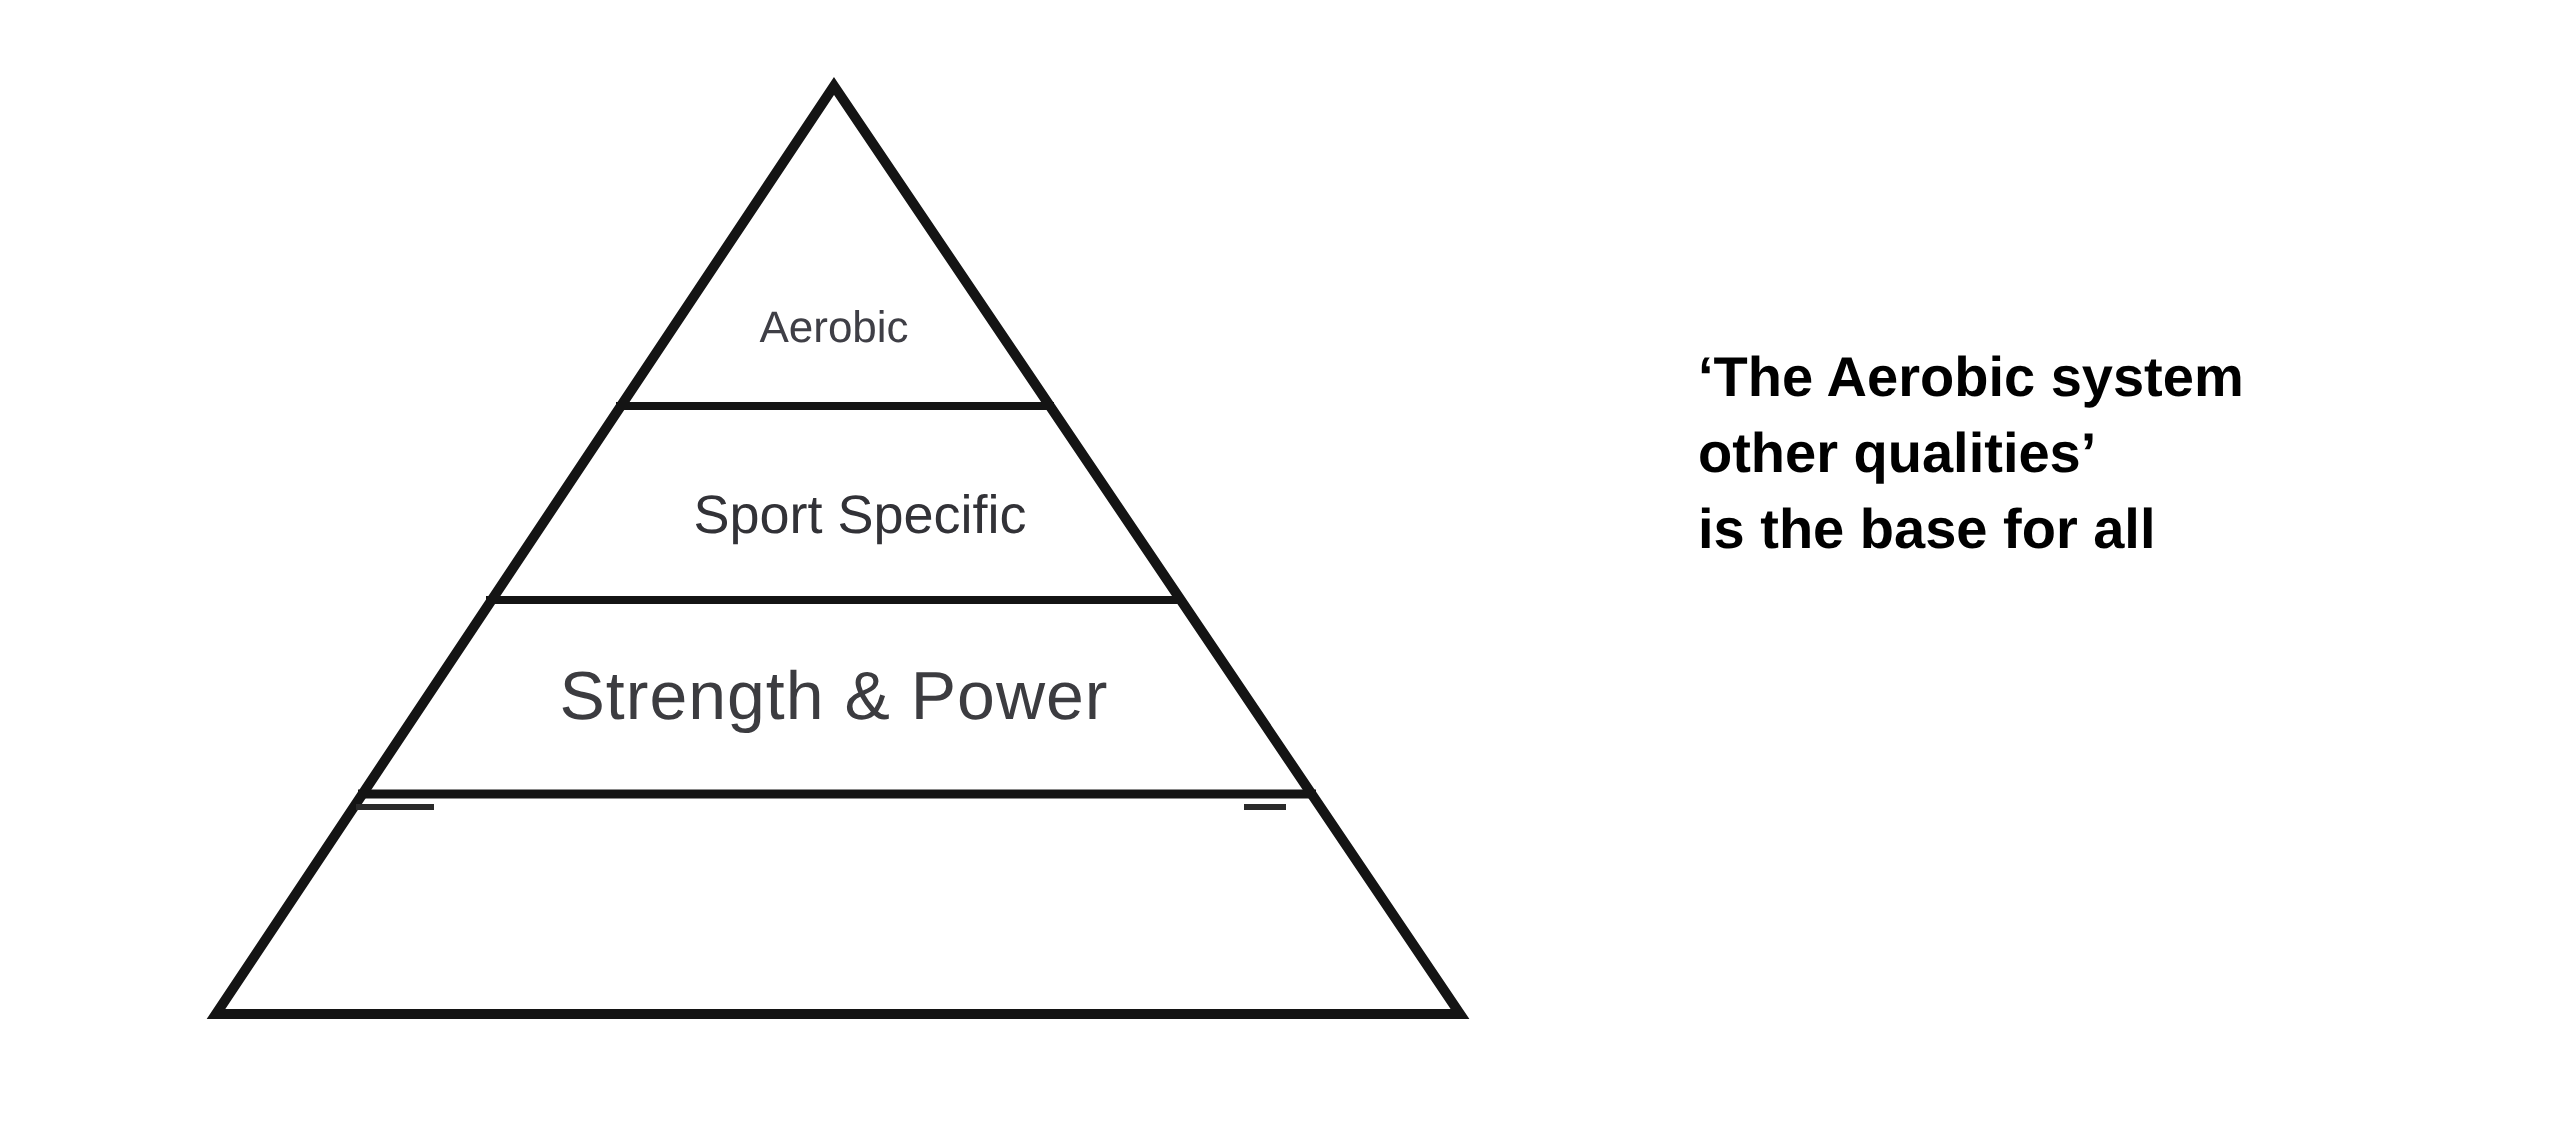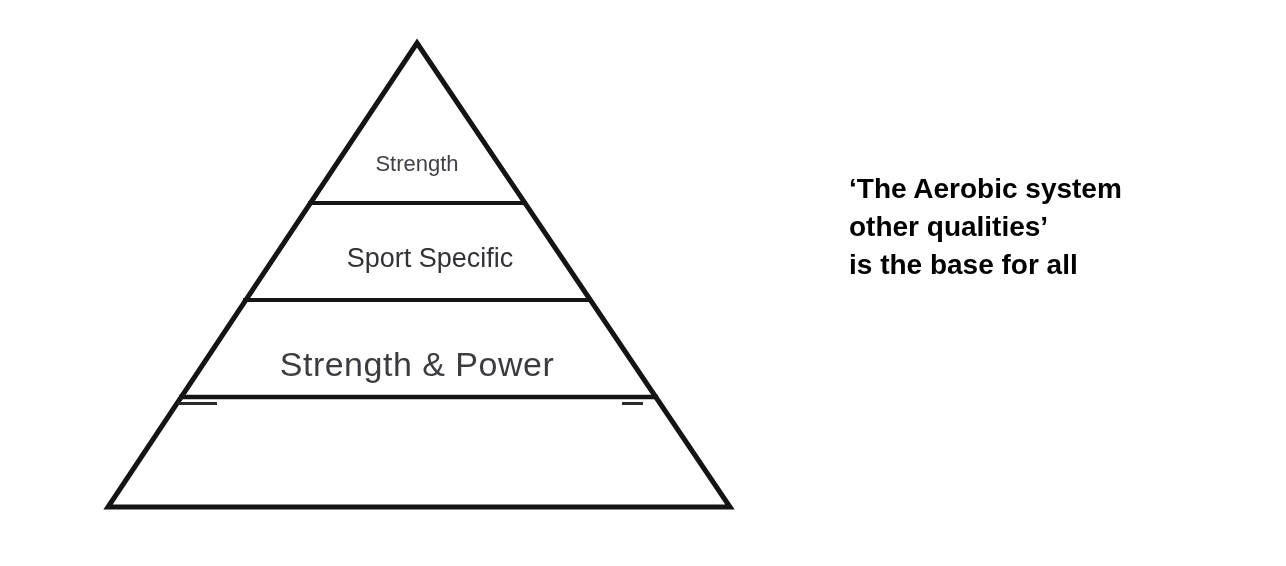--- a/index.html
+++ b/index.html
@@ -33,21 +33,21 @@
     font-size: 22px;
     color: #3f3f46;
   }
   .label-sport {
     top: 258px;
     font-size: 27px;
     color: #323237;
     margin-left: 13px;
   }
   .label-strength {
-    top: 364px;
+    top: 349px;
     font-size: 34px;
     letter-spacing: 0.5px;
     color: #3c3c40;
   }
   .label-aerobic {
     top: 453px;
     font-size: 63px;
     color: #1d1d1d;
   }
   .quote {
@@ -74,21 +74,21 @@
     <polygon points="417,43 730,507 108,507" fill="#ffffff" stroke="#141414" stroke-width="5" stroke-linejoin="miter"></polygon>
 
     <line x1="308" y1="203" x2="527" y2="203" stroke="#141414" stroke-width="4"></line>
     <line x1="243" y1="300" x2="592" y2="300" stroke="#141414" stroke-width="4"></line>
     <line x1="179" y1="397" x2="658" y2="397" stroke="#141414" stroke-width="4.5"></line>
 
     <line x1="178" y1="403.5" x2="217" y2="403.5" stroke="#2a2a2a" stroke-width="3"></line>
     <line x1="622" y1="403.5" x2="643" y2="403.5" stroke="#2a2a2a" stroke-width="3"></line>
   </svg>
 
-  <div class="level-label label-peaking">Strength</div>
+  <div class="level-label label-peaking">Aerobic</div>
 
   <div class="level-label label-sport">Sport Specific</div>
 
   <div class="level-label label-strength">Strength &amp; Power</div>
 
 
   <div class="quote">
     <div class="quote-line">‘The Aerobic system</div>
     <div class="quote-line">other qualities’</div>
     <div class="quote-line">is the base for all</div>

